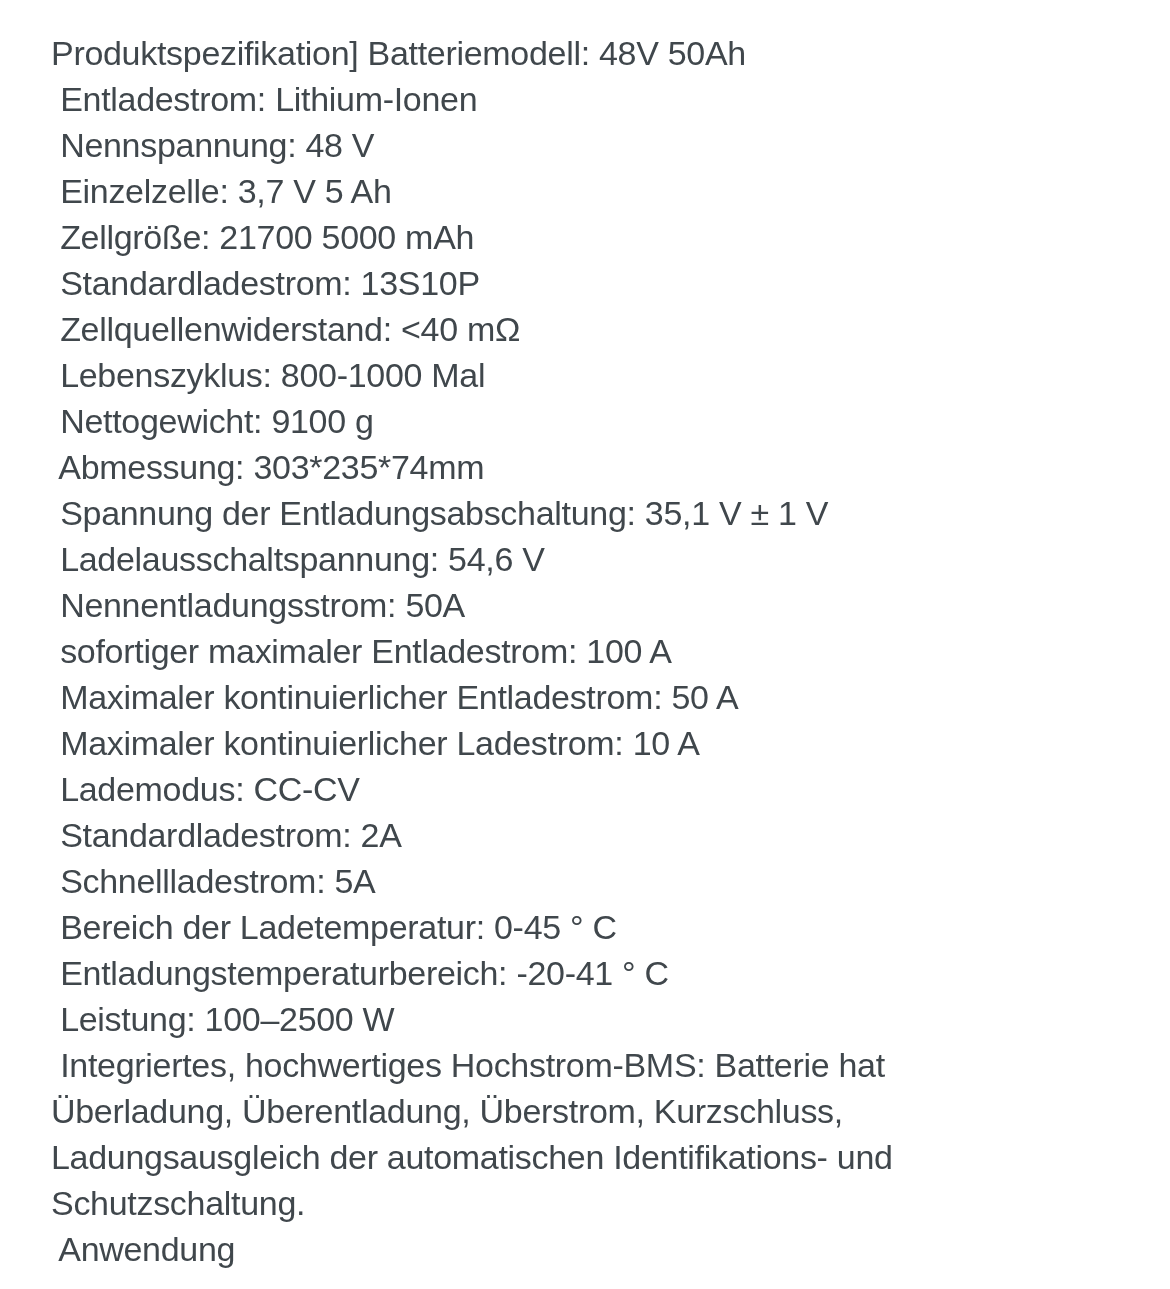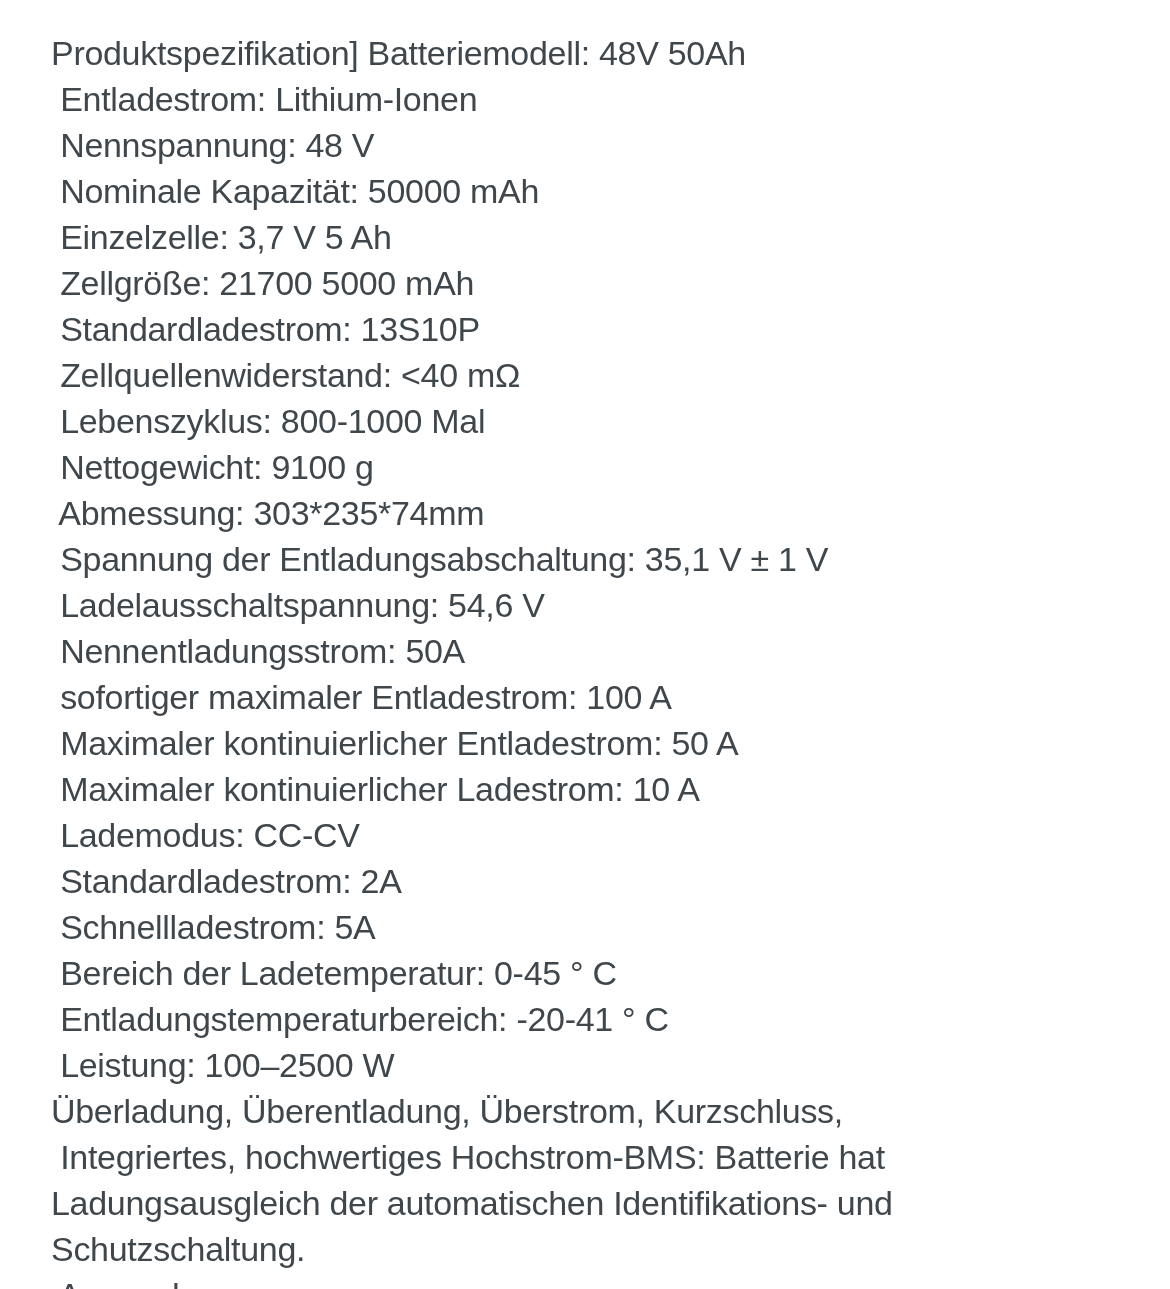--- a/index.html
+++ b/index.html
@@ -27,38 +27,37 @@
     height: 46px;
   }
 </style>
 </head>
 <body>
 
 <div class="spec-block">
   <div class="spec-line">Produktspezifikation] Batteriemodell: 48V 50Ah</div>
   <div class="spec-line"> Entladestrom: Lithium-Ionen</div>
   <div class="spec-line"> Nennspannung: 48 V</div>
-  <div class="spec-line"> Nominale Kapazität: 50000 mAh</div>
   <div class="spec-line"> Einzelzelle: 3,7 V 5 Ah</div>
   <div class="spec-line"> Zellgröße: 21700 5000 mAh</div>
   <div class="spec-line"> Standardladestrom: 13S10P</div>
   <div class="spec-line"> Zellquellenwiderstand: &lt;40 mΩ</div>
   <div class="spec-line"> Lebenszyklus: 800-1000 Mal</div>
   <div class="spec-line"> Nettogewicht: 9100 g</div>
   <div class="spec-line"> Abmessung: 303*235*74mm</div>
   <div class="spec-line"> Spannung der Entladungsabschaltung: 35,1 V ± 1 V</div>
   <div class="spec-line"> Ladelausschaltspannung: 54,6 V</div>
   <div class="spec-line"> Nennentladungsstrom: 50A</div>
   <div class="spec-line"> sofortiger maximaler Entladestrom: 100 A</div>
   <div class="spec-line"> Maximaler kontinuierlicher Entladestrom: 50 A</div>
   <div class="spec-line"> Maximaler kontinuierlicher Ladestrom: 10 A</div>
   <div class="spec-line"> Lademodus: CC-CV</div>
   <div class="spec-line"> Standardladestrom: 2A</div>
   <div class="spec-line"> Schnellladestrom: 5A</div>
   <div class="spec-line"> Bereich der Ladetemperatur: 0-45 ° C</div>
   <div class="spec-line"> Entladungstemperaturbereich: -20-41 ° C</div>
   <div class="spec-line"> Leistung: 100–2500 W</div>
+  <div class="spec-line"> Integriertes, hochwertiges Hochstrom-BMS: Batterie hat</div>
   <div class="spec-line">Überladung, Überentladung, Überstrom, Kurzschluss,</div>
-  <div class="spec-line"> Integriertes, hochwertiges Hochstrom-BMS: Batterie hat</div>
   <div class="spec-line">Ladungsausgleich der automatischen Identifikations- und</div>
   <div class="spec-line">Schutzschaltung.</div>
   <div class="spec-line"> Anwendung</div>
 </div>
 
 </body></html>

